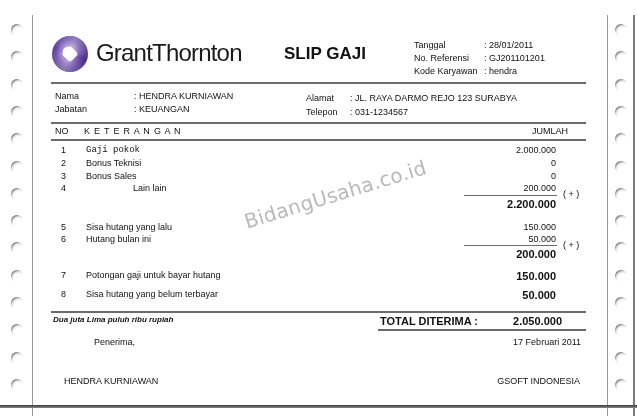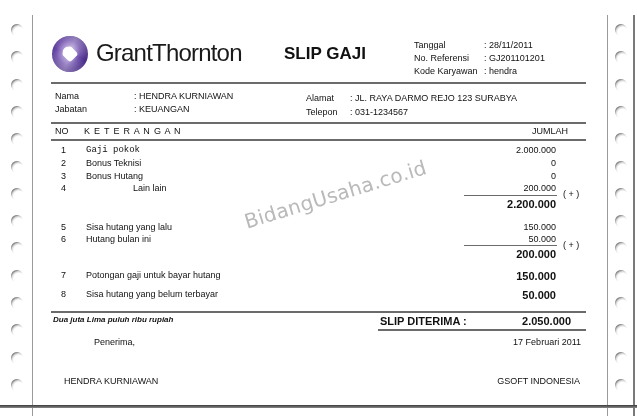--- a/index.html
+++ b/index.html
@@ -89,21 +89,21 @@
 <div class="bottom-edge"></div>
 
 <div class="logo-circle">
     <div class="swirl"></div>
     <div class="center"></div>
   </div>
 <div class="abs" style="left:96px;top:39px;font-size:24px;letter-spacing:-0.8px;color:#1a1a1a;">GrantThornton</div>
 <div class="abs" style="left:284px;top:44px;font-size:17px;font-weight:bold;">SLIP GAJI</div>
 
 <div class="abs f9" style="left:414px;top:40px;">Tanggal</div>
-<div class="abs f9" style="left:484px;top:40px;">: 28/11/2011</div>
+<div class="abs f9" style="left:484px;top:40px;">: 28/01/2011</div>
 <div class="abs f9" style="left:414px;top:53px;">No. Referensi</div>
 <div class="abs f9" style="left:484px;top:53px;text-align:right;">: GJ201101201</div>
 <div class="abs f9" style="left:414px;top:66px;">Kode Karyawan</div>
 <div class="abs f9" style="left:484px;top:66px;">: hendra</div>
 
 <div class="hr" style="left:51px;top:82px;width:535px;"></div>
 
 <div class="abs f9" style="left:55px;top:91px;">Nama</div>
 <div class="abs f9" style="left:134px;top:91px;">: HENDRA KURNIAWAN</div>
 <div class="abs f9" style="left:55px;top:104px;">Jabatan</div>
@@ -124,21 +124,21 @@
   <div class="abs f9" style="left:86px;top:145px;font-family:Liberation Mono, monospace;">Gaji pokok</div>
   <div class="abs f9" style="right:81px;top:145px;">2.000.000</div>
 </div>
 <div>
   <div class="abs f9" style="left:61px;top:158px;">2</div>
   <div class="abs f9" style="left:86px;top:158px;">Bonus Teknisi</div>
   <div class="abs f9" style="right:81px;top:158px;">0</div>
 </div>
 <div>
   <div class="abs f9" style="left:61px;top:171px;">3</div>
-  <div class="abs f9" style="left:86px;top:171px;">Bonus Hutang</div>
+  <div class="abs f9" style="left:86px;top:171px;">Bonus Sales</div>
   <div class="abs f9" style="right:81px;top:171px;">0</div>
 </div>
 <div>
   <div class="abs f9" style="left:61px;top:183px;">4</div>
   <div class="abs f9" style="left:86px;top:183px;margin-left:47px;">Lain lain</div>
   <div class="abs f9" style="right:81px;top:183px;">200.000</div>
 </div>
 <div class="hr" style="left:464px;top:195px;width:93px;height:1px;"></div>
 <div class="abs f9b" style="right:81px;top:198px;">2.200.000</div>
 <div class="abs f9" style="left:563px;top:189px;">( + )</div>
@@ -163,22 +163,22 @@
   <div class="abs f9b" style="right:81px;top:270px;">150.000</div>
 </div>
 <div>
   <div class="abs f9" style="left:61px;top:289px;">8</div>
   <div class="abs f9" style="left:86px;top:289px;">Sisa hutang yang belum terbayar</div>
   <div class="abs f9b" style="right:81px;top:289px;">50.000</div>
 </div>
 
 <div class="hr" style="left:51px;top:311px;width:535px;"></div>
 <div class="abs" style="left:53px;top:315px;font-size:8px;font-weight:bold;font-style:italic;">Dua juta Lima puluh ribu  rupiah</div>
-<div class="abs f9b" style="left:380px;top:315px;">SLIP DITERIMA :</div>
-<div class="abs f9b" style="right:66px;top:315px;">2.050.000</div>
+<div class="abs f9b" style="left:380px;top:315px;">TOTAL DITERIMA :</div>
+<div class="abs f9b" style="right:75px;top:315px;">2.050.000</div>
 <div class="hr" style="left:378px;top:329px;width:208px;"></div>
 
 <div class="abs f9" style="left:94px;top:337px;">Penerima,</div>
 <div class="abs f9" style="right:56px;top:337px;">17 Februari 2011</div>
 <div class="abs f9" style="left:64px;top:376px;text-align:center;">HENDRA KURNIAWAN</div>
 <div class="abs f9" style="right:57px;top:376px;">GSOFT INDONESIA</div>
 
 <div class="watermark">BidangUsaha.co.id</div>
 
 </body></html>

